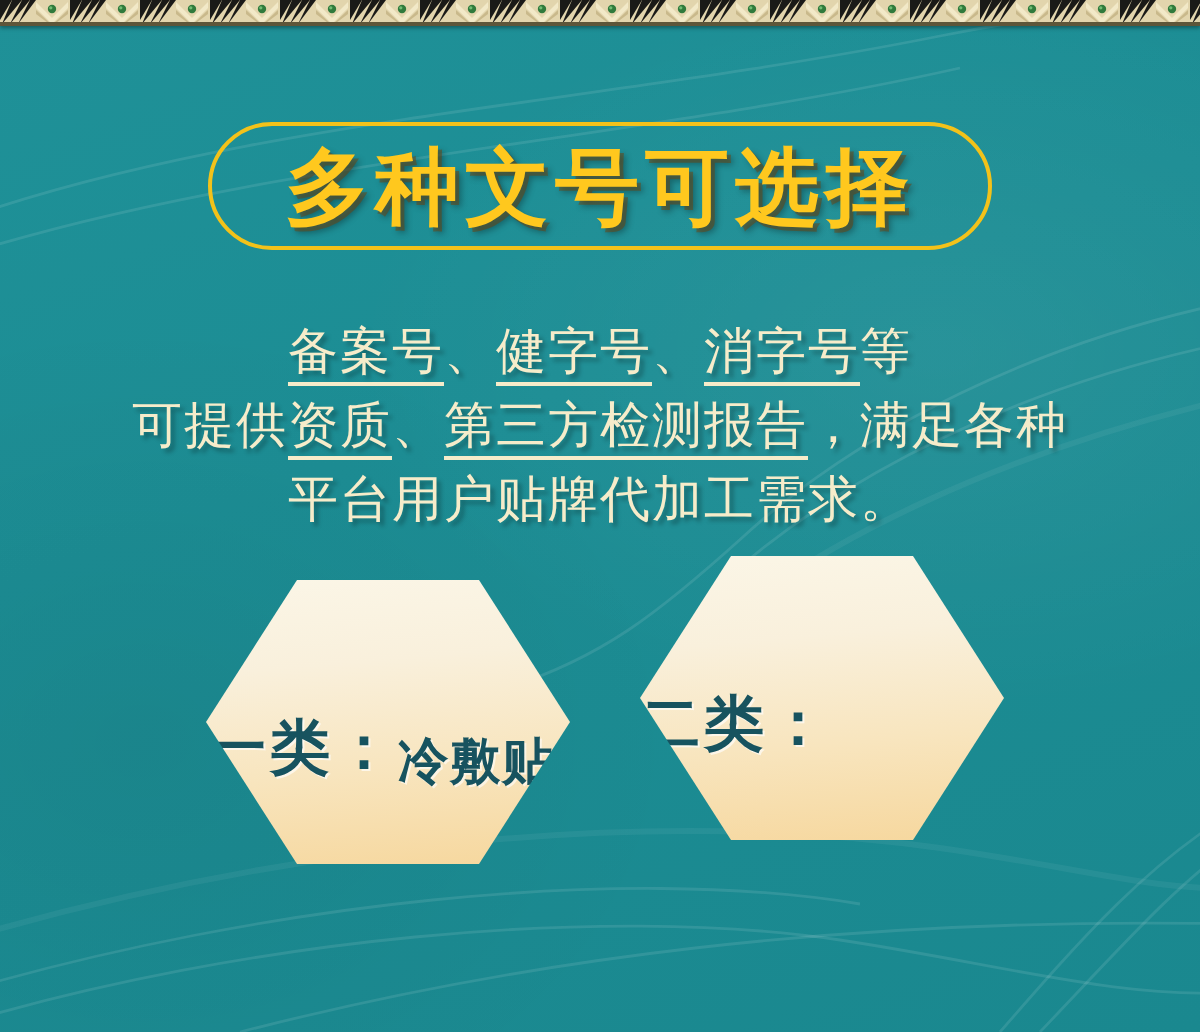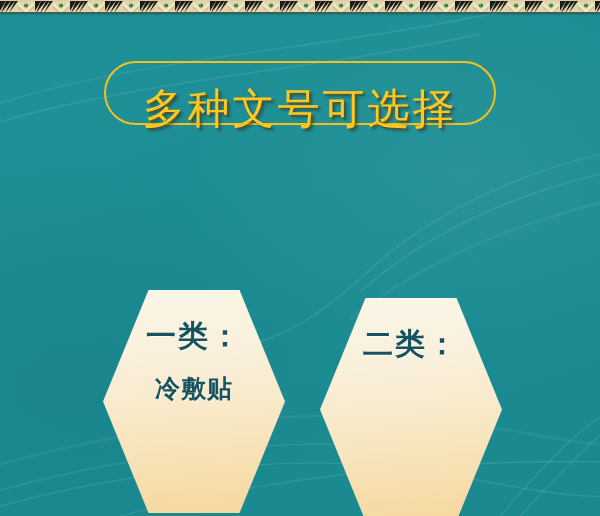--- a/index.html
+++ b/index.html
@@ -51,28 +51,28 @@
     top: 61px;
     width: 392px;
     height: 64px;
     border: 2px solid #f3c21a;
     border-radius: 34px;
     box-sizing: border-box;
   }
   .title-text {
     position: absolute;
     left: 104px;
-    top: 76px;
+    top: 61px;
     width: 392px;
     height: 66px;
     display: flex;
     align-items: center;
     justify-content: center;
     font-size: 42px;
-    font-weight: normal;
+    font-weight: bold;
     letter-spacing: 3px;
     color: #ffc81e;
     text-shadow:
       2px 2px 0 rgba(120,60,0,0.45),
       3px 3px 3px rgba(0,0,0,0.30);
     white-space: nowrap;
   }
 
   
   .body-block {
@@ -92,33 +92,33 @@
   }
   .u {
     border-bottom: 2px solid #f6ecca;
     padding-bottom: 1px;
   }
 
   
   .hex {
     position: absolute;
     width: 182px;
-    height: 223px;
+    height: 142px;
     clip-path: polygon(25% 0%, 75% 0%, 100% 50%, 75% 100%, 25% 100%, 0% 50%);
     background: linear-gradient(175deg, #fbf6e7 0%, #f9f0dc 30%, #f8e5be 65%, #f6d79d 100%);
     filter: drop-shadow(2px 3px 3px rgba(0,0,0,0.35));
     display: flex;
-    flex-direction: column;
+    flex-direction: row;
     align-items: center;
     justify-content: flex-start;
     box-sizing: border-box;
     padding-top: 26px;
   }
   #hex-left  { left: 103px; top: 290px; }
-  #hex-right { left: 320px; top: 298px; }
+  #hex-right { left: 320px; top: 278px; }
 
   .hex-title {
     color: #17535f;
     font-size: 30px;
     font-weight: bold;
     letter-spacing: 2px;
     white-space: nowrap;
     text-shadow: 1px 1px 0 rgba(255,255,255,0.65);
   }
   .hex-lines {
@@ -183,20 +183,25 @@
         </pattern>
       </defs>
       <rect x="0" y="0" width="600" height="13" fill="url(#chev)"></rect>
       <rect x="0" y="11" width="600" height="2" fill="#5e5639"></rect>
     </svg>
   </div>
 
   <div class="title-pill"></div>
   <div class="title-text">多种文号可选择</div>
 
+  <div class="body-block">
+    <div class="ln" id="body-line-0"><span class="u">备案号</span><span>、</span><span class="u">健字号</span><span>、</span><span class="u">消字号</span><span>等</span></div>
+    <div class="ln" id="body-line-1"><span>可提供</span><span class="u">资质</span><span>、</span><span class="u">第三方检测报告</span><span>，满足各种</span></div>
+    <div class="ln" id="body-line-2"><span>平台用户贴牌代加工需求。</span></div>
+  </div>
 
   <div class="hex" id="hex-left">
     <div class="hex-title">一类：</div>
     <div class="hex-lines">
       <div class="hex-line">冷敷贴</div>
     </div>
   </div>
 
   <div class="hex" id="hex-right">
     <div class="hex-title">二类：</div>

